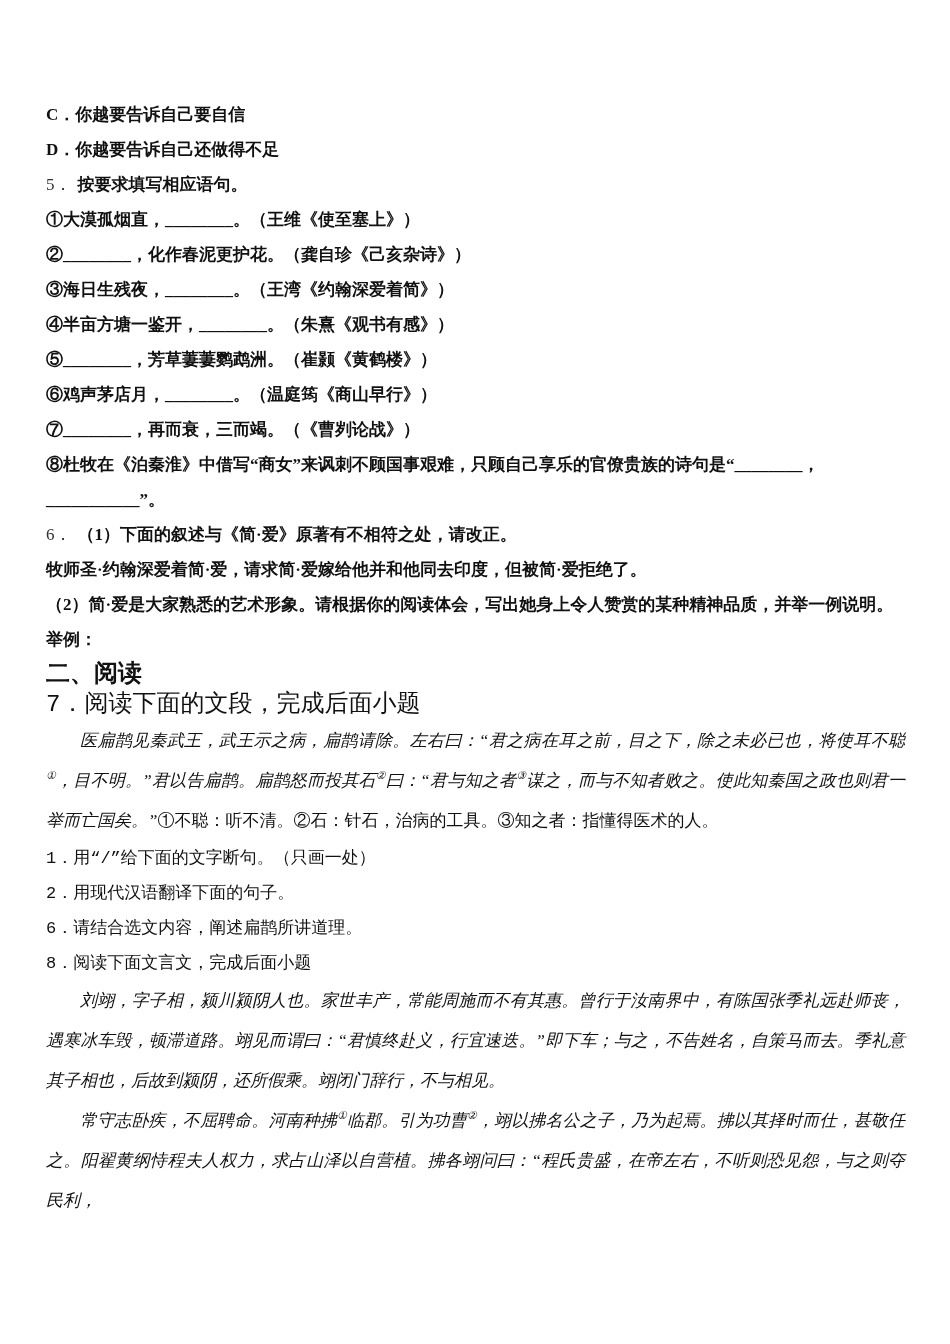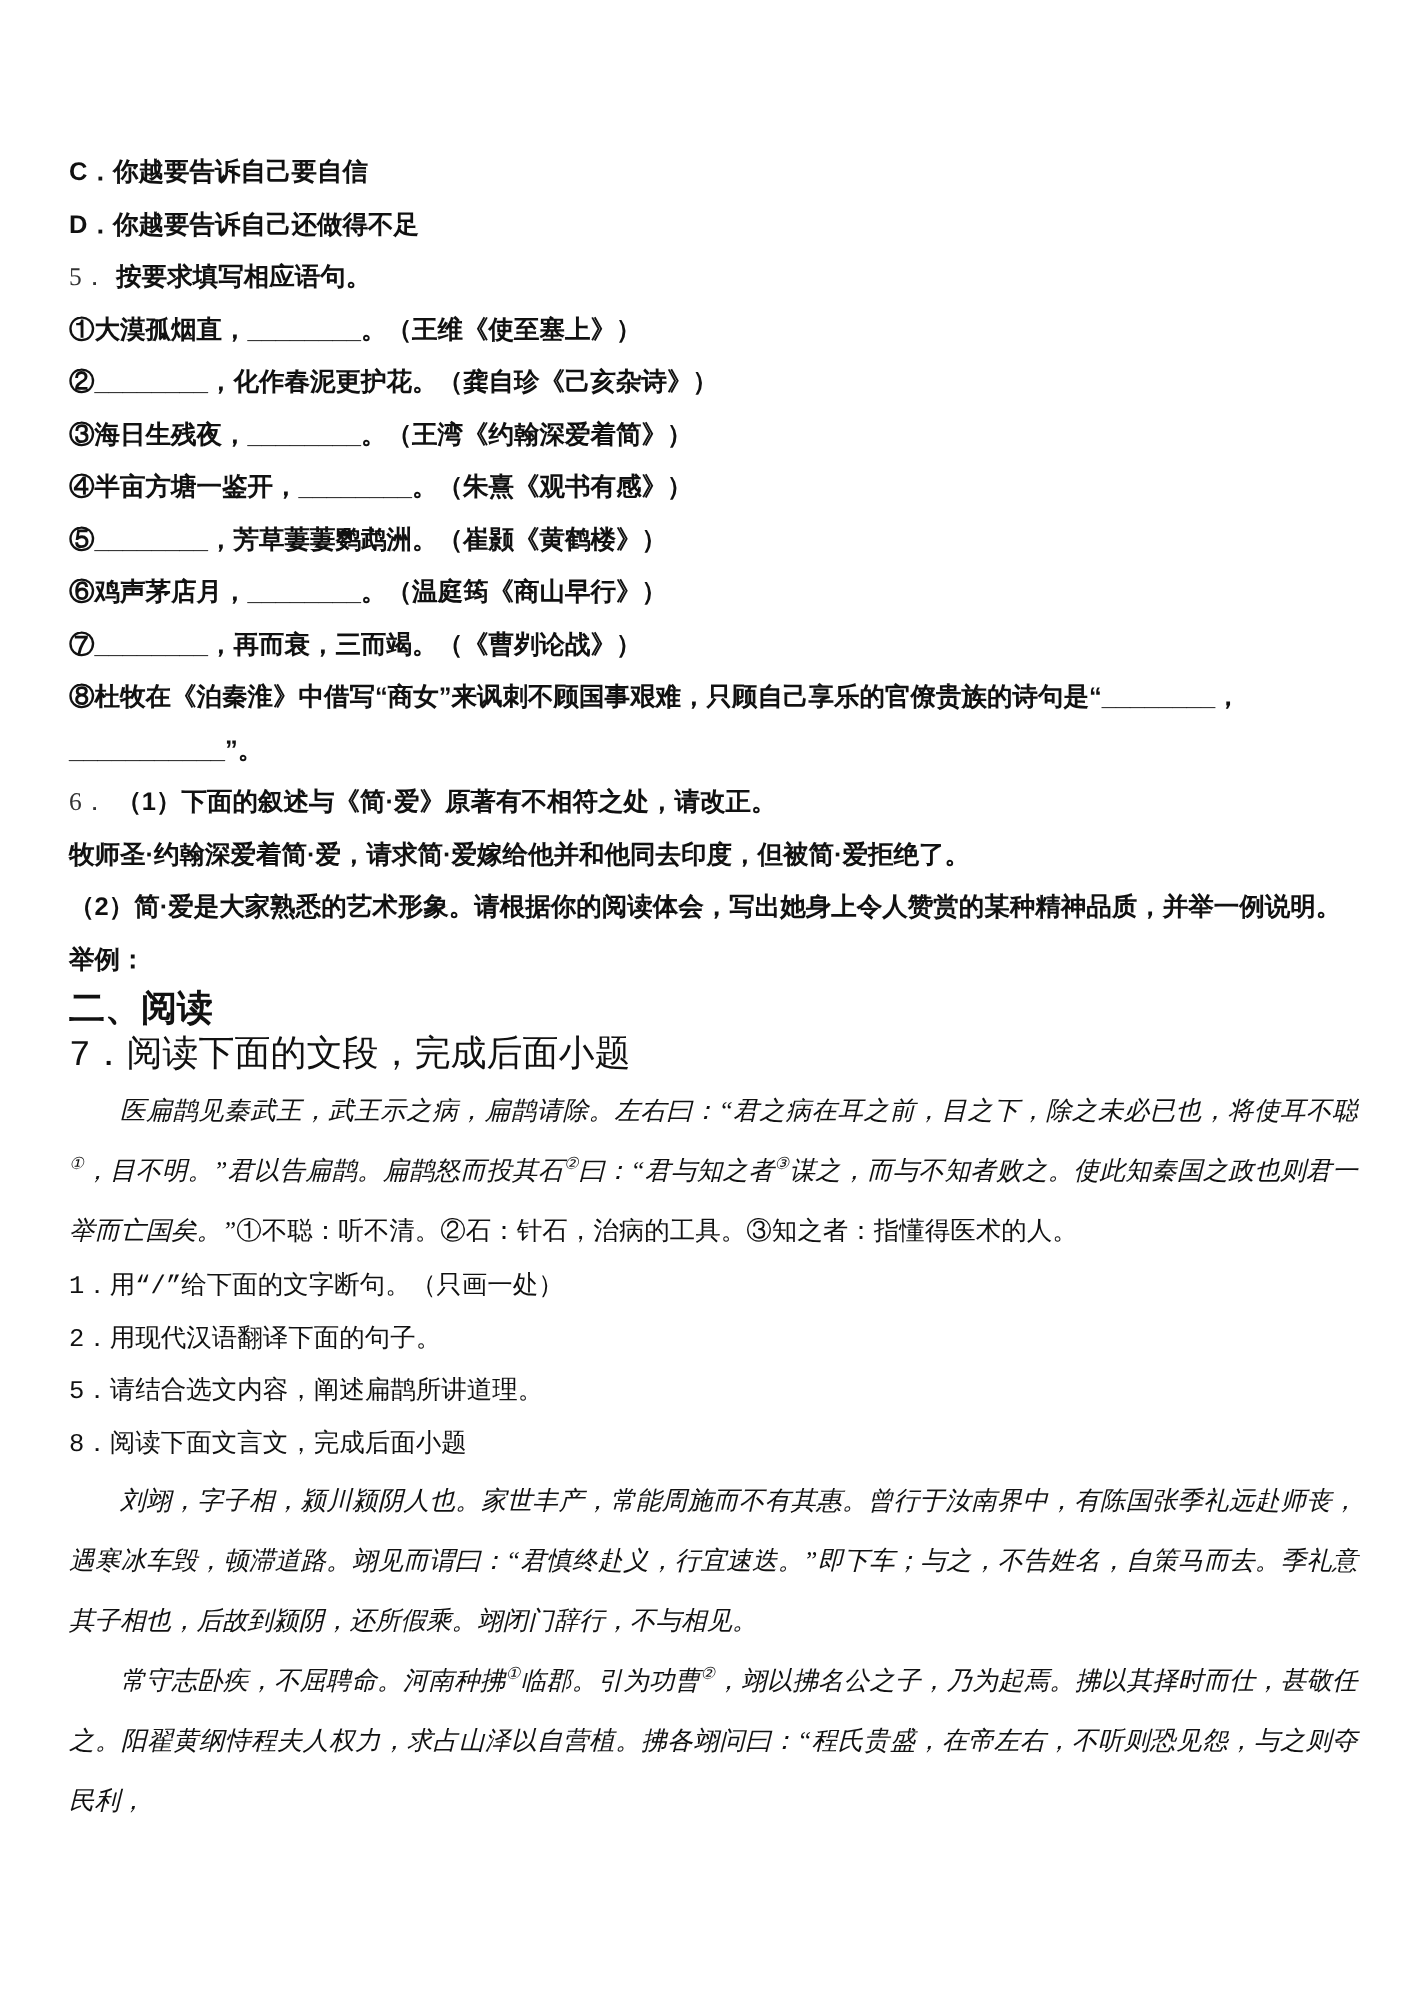--- a/index.html
+++ b/index.html
@@ -13,21 +13,21 @@
     overflow: hidden;
     font-family: "Liberation Serif", serif;
   }
   .line {
     margin: 0;
     font-size: 17px;
     line-height: 35px;
     white-space: normal;
   }
   .hei {
-    font-family: Liberation Sans, sans-serif;
+    font-family: Liberation Serif, serif;
     font-weight: 700;
   }
   .song {
     font-family: Liberation Mono, monospace;
     font-weight: 400;
   }
   .num {
     font-family: "Liberation Serif", serif;
     font-weight: 400;
     color: #333333;
@@ -82,21 +82,21 @@
   <p class="line hei">举例：</p>
 
   <p class="line hei section-heading">二、阅读</p>
 
   <p class="line song section-heading">7．阅读下面的文段，完成后面小题</p>
 
   <p class="passage"><span>医扁鹊见秦武王，武王示之病，扁鹊请除。左右曰：“君之病在耳之前，目之下，除之未必已也，将使耳不聪</span><sup class="note">①</sup><span>，目不明。”君以告扁鹊。扁鹊怒而投其石</span><sup class="note">②</sup><span>曰：“君与知之者</span><sup class="note">③</sup><span>谋之，而与不知者败之。使此知秦国之政也则君一举而亡国矣。”</span><span class="upright">①不聪：听不清。②石：针石，治病的工具。③知之者：指懂得医术的人。</span></p>
 
   <p class="line song">1．用“/”给下面的文字断句。（只画一处）</p>
   <p class="line song">2．用现代汉语翻译下面的句子。</p>
-  <p class="line song">5．请结合选文内容，阐述扁鹊所讲道理。</p>
+  <p class="line song">6．请结合选文内容，阐述扁鹊所讲道理。</p>
 
   <p class="line song">8．阅读下面文言文，完成后面小题</p>
 
   <p class="passage">刘翊，字子相，颍川颍阴人也。家世丰产，常能周施而不有其惠。曾行于汝南界中，有陈国张季礼远赴师丧，遇寒冰车毁，顿滞道路。翊见而谓曰：“君慎终赴义，行宜速迭。”即下车；与之，不告姓名，自策马而去。季礼意其子相也，后故到颍阴，还所假乘。翊闭门辞行，不与相见。</p>
 
   <p class="passage"><span>常守志卧疾，不屈聘命。河南种拂</span><sup class="note">①</sup><span>临郡。引为功曹</span><sup class="note">②</sup><span>，翊以拂名公之子，乃为起焉。拂以其择时而仕，甚敬任之。阳翟黄纲恃程夫人权力，求占山泽以自营植。拂各翊问曰：“程氏贵盛，在帝左右，不听则恐见怨，与之则夺民利，</span></p>
 
 </div>
 
 </body></html>

